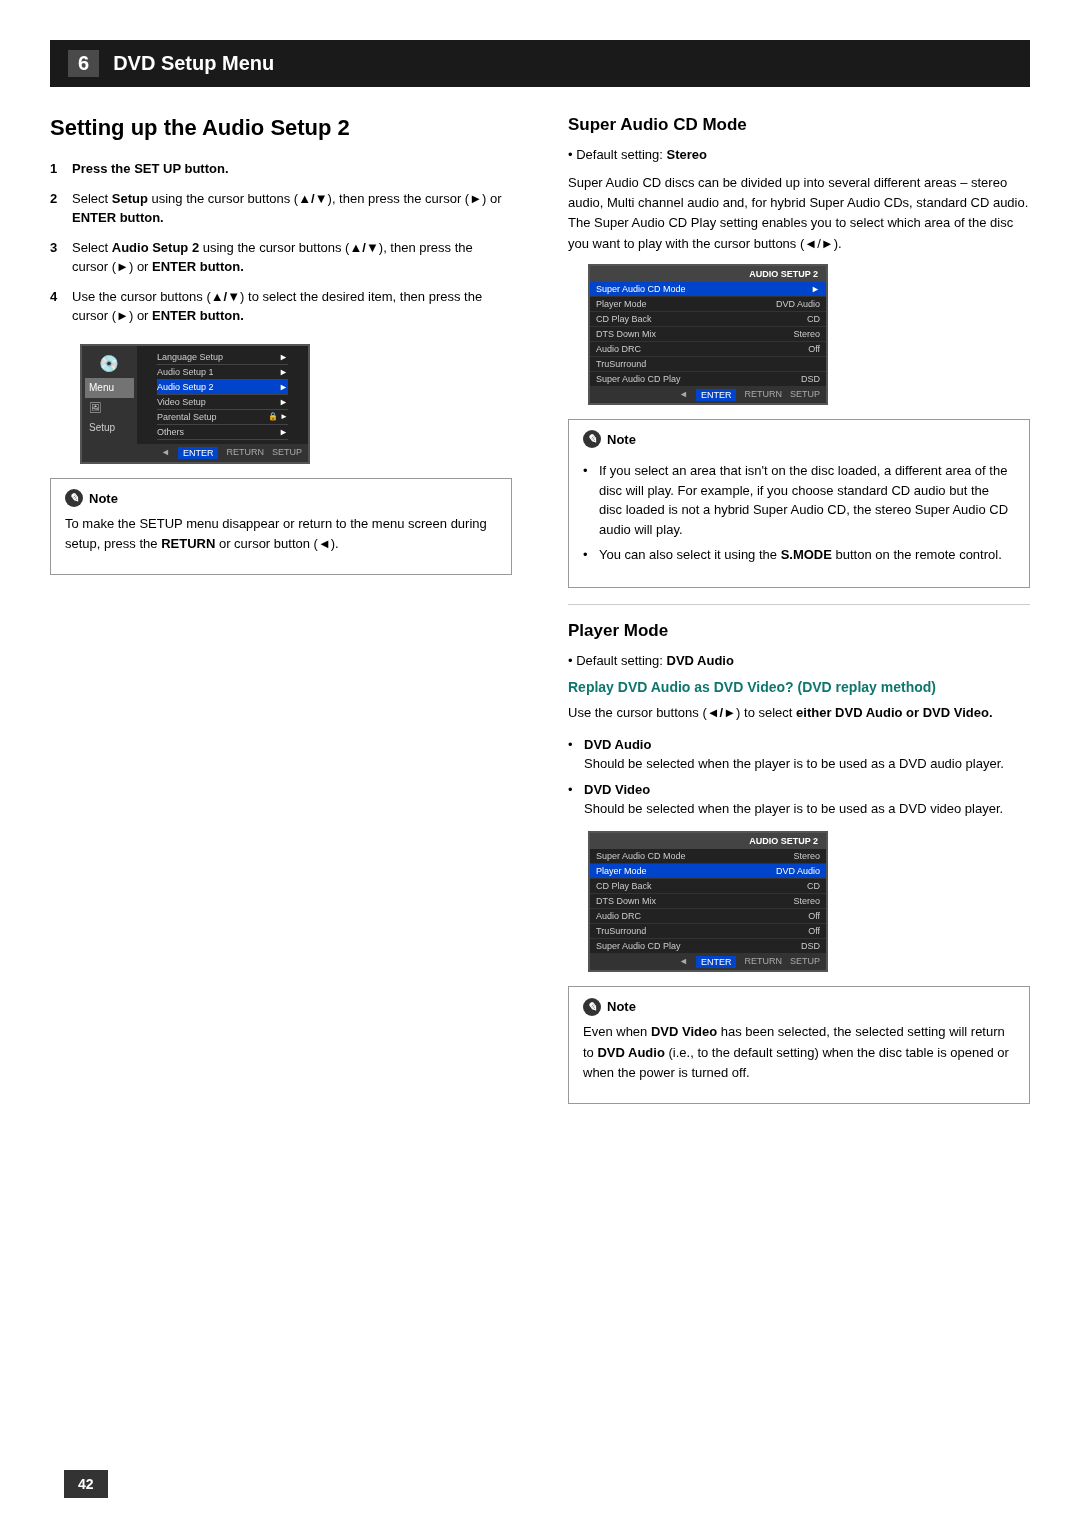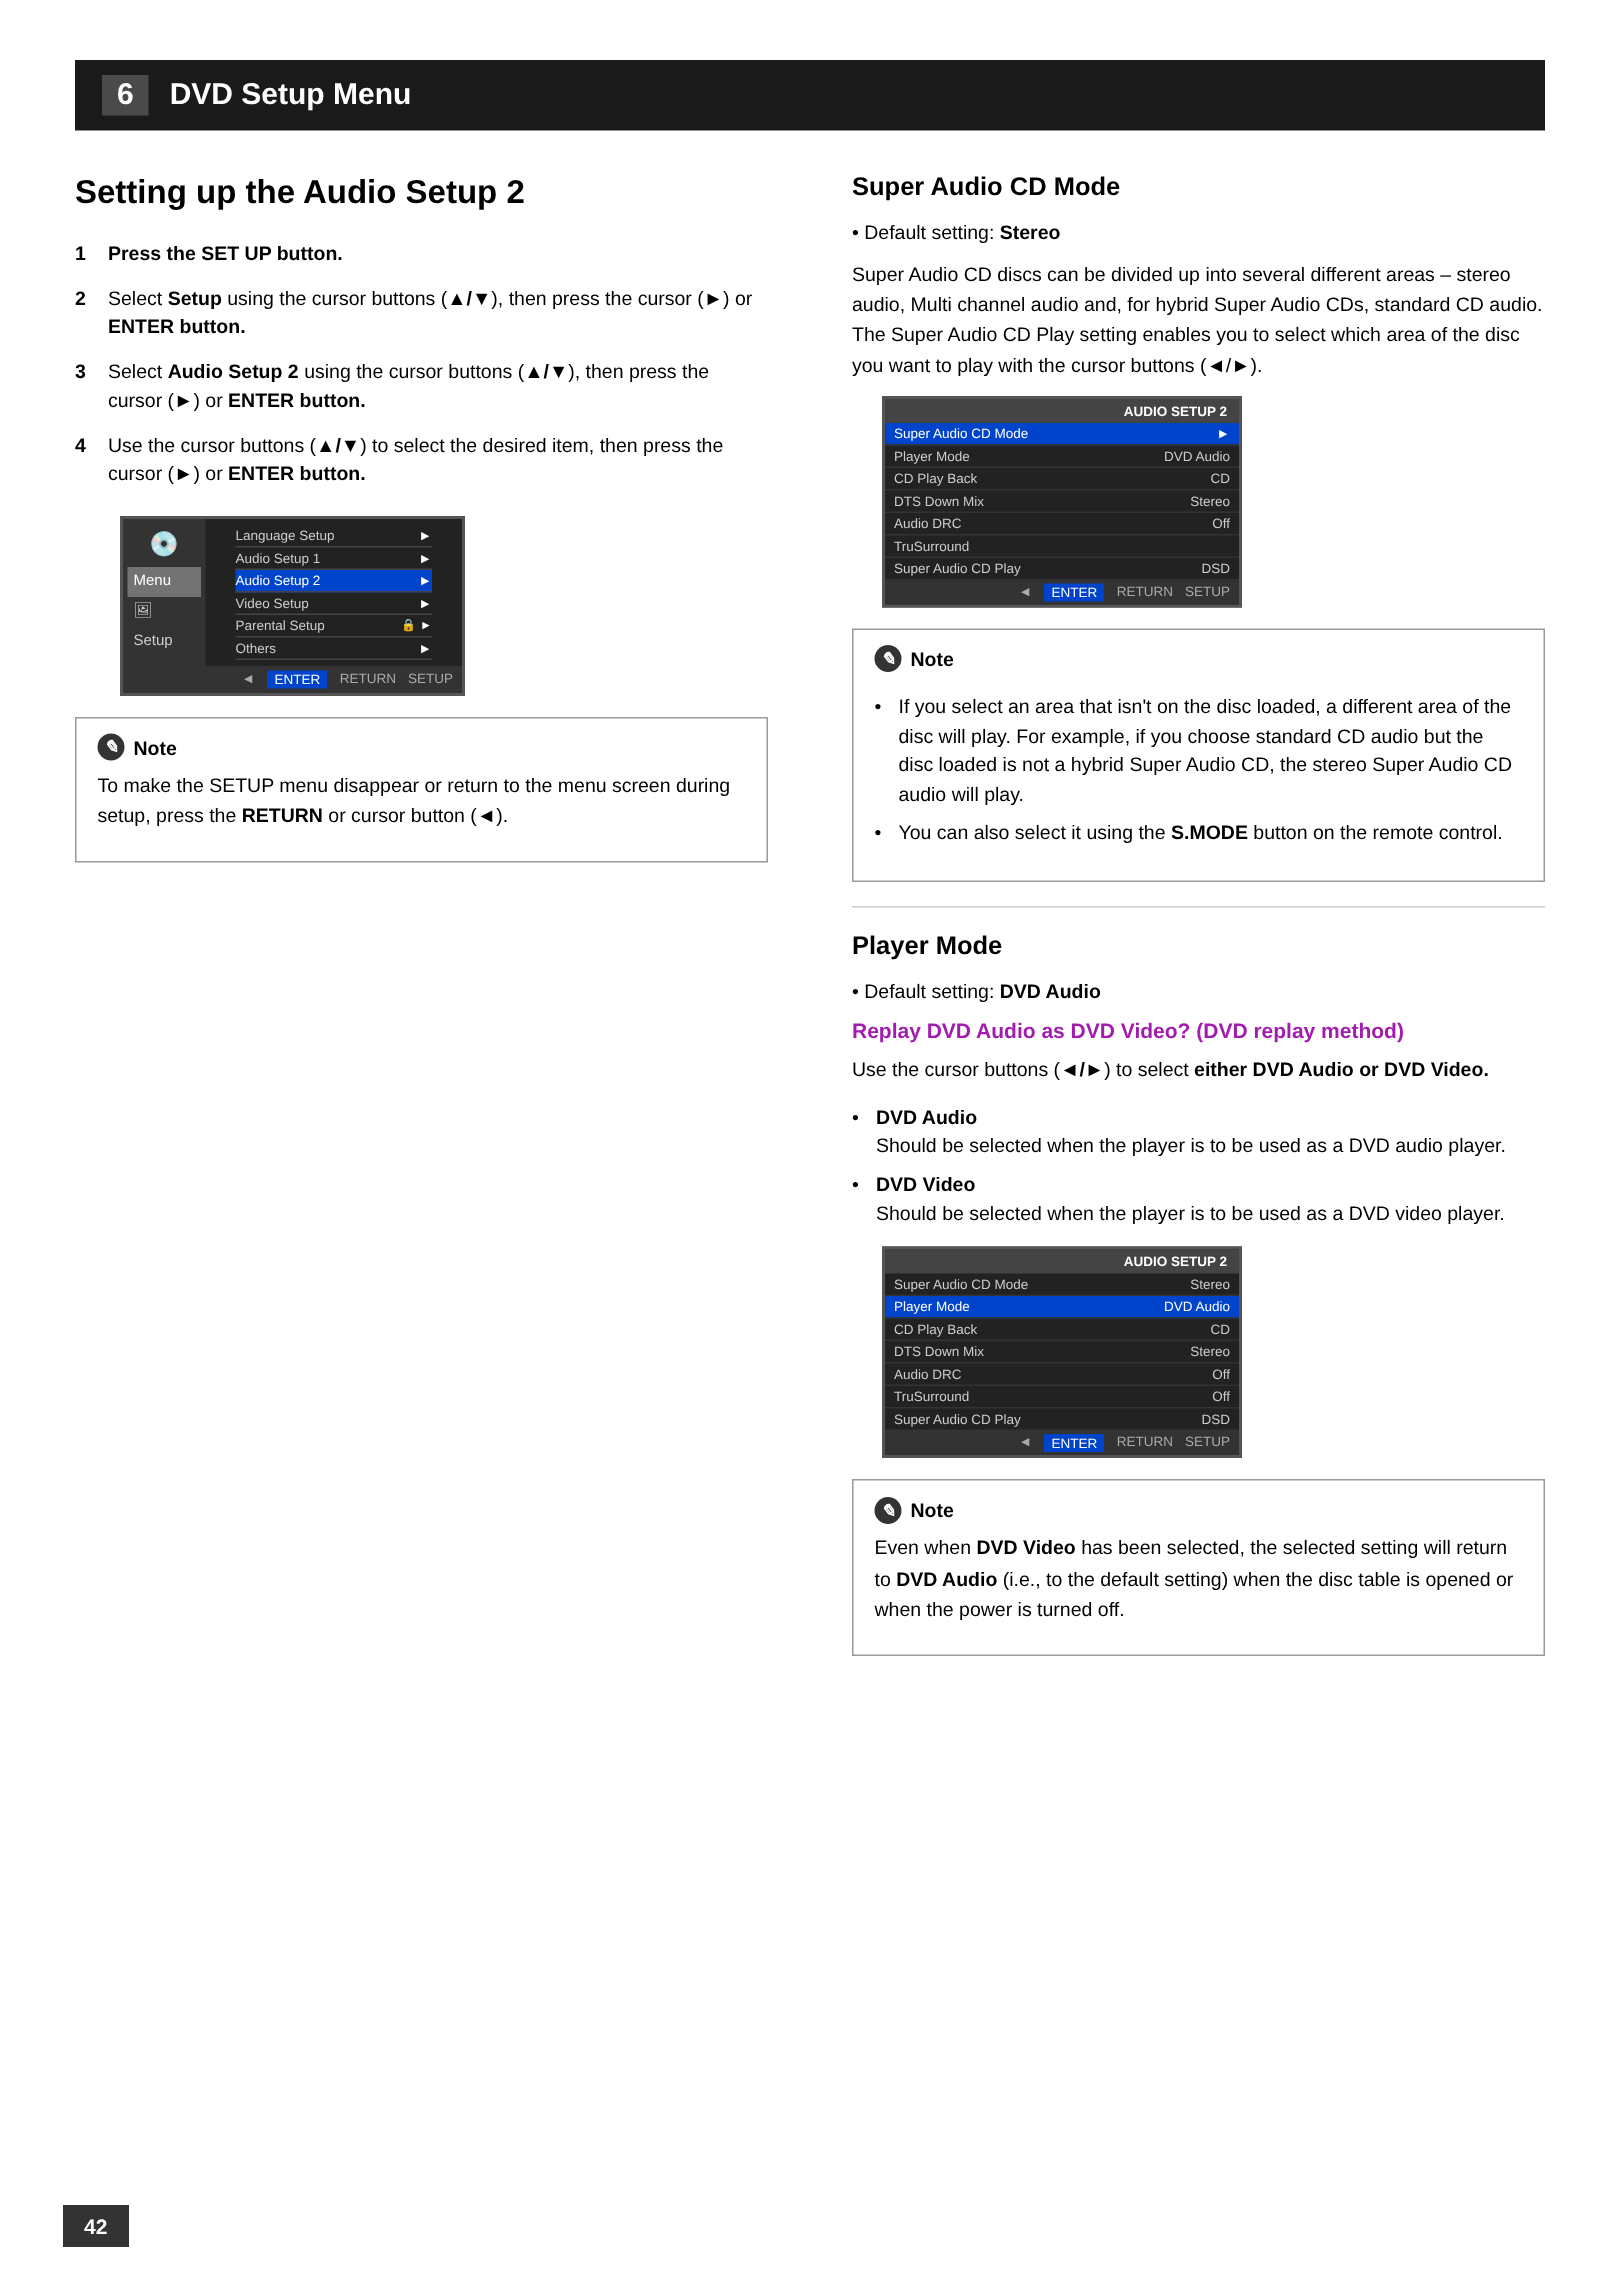--- a/index.html
+++ b/index.html
@@ -58,21 +58,21 @@
     h3 {
       font-size: 17px;
       font-weight: bold;
       margin-bottom: 10px;
       color: #000;
     }
     h4 {
       font-size: 14px;
       font-weight: bold;
       margin-bottom: 8px;
-      color: #a21caf;
+      color: #0f766e;
     }
     .step-list {
       list-style: none;
       counter-reset: steps;
       margin-bottom: 18px;
     }
     .step-list li {
       counter-increment: steps;
       margin-bottom: 10px;
       padding-left: 22px;
@@ -204,21 +204,21 @@
     }
     
     .default-setting {
       margin-bottom: 8px;
       font-size: 13px;
     }
     
     .page-number {
       position: absolute;
       bottom: 30px;
-      left: 42px;
+      left: 64px;
       background: #333;
       color: #fff;
       padding: 6px 14px;
       font-size: 14px;
       font-weight: bold;
     }
     
     .divider {
       border: none;
       border-top: 1px solid #ccc;

